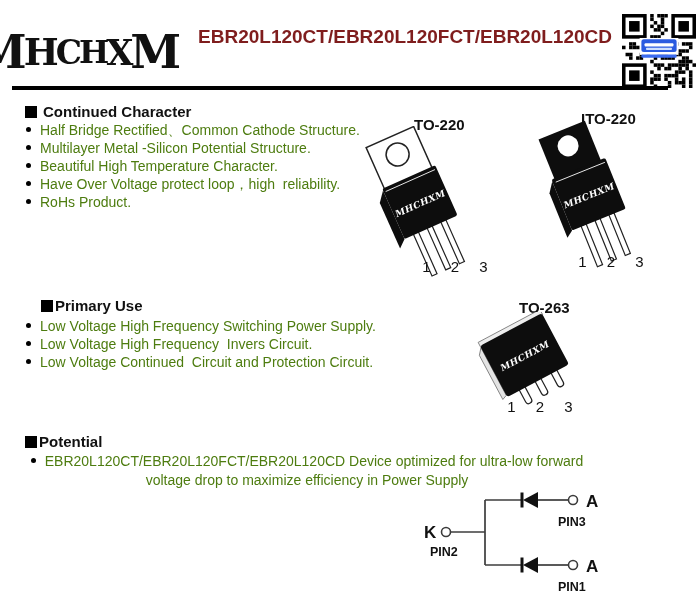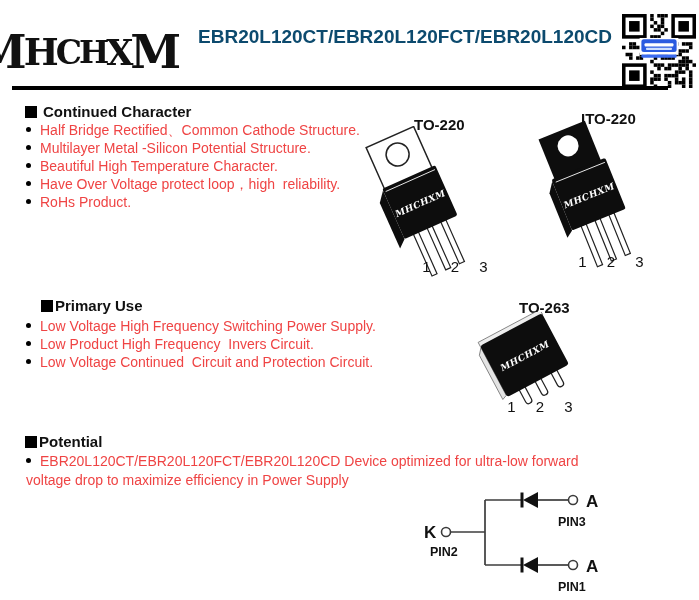--- a/index.html
+++ b/index.html
@@ -16,21 +16,21 @@
              font-size:19px;font-weight:bold;white-space:nowrap;}
   .doc-subtitle{position:absolute;left:150px;right:87px;top:55px;text-align:right;
                 font-size:17px;color:#1a1a1a;white-space:nowrap;}
   #qr-box{position:absolute;left:621px;top:14px;width:76px;height:74px;background:#fff;}
   .header-rule{position:absolute;left:12px;top:86px;width:656px;height:4px;background:#000;}
 
   
   .sec-heading{position:absolute;font-size:15px;font-weight:bold;white-space:nowrap;display:flex;align-items:center;}
   .sq{display:inline-block;width:12px;height:12px;background:#000;flex:0 0 auto;}
   .gap6{margin-right:6px;} .gap2{margin-right:2px;}
-  .bullet{position:absolute;font-size:14px;white-space:pre-wrap;line-height:18px;color:#ef4444;}
+  .bullet{position:absolute;font-size:14px;white-space:pre-wrap;line-height:18px;color:#4d7c0f;text-align:center;}
   .bullet::before{content:"";display:inline-block;width:5px;height:5px;border-radius:50%;
                   background:#000;margin-right:9px;vertical-align:3px;}
 
   
   .pkg-label{position:absolute;font-size:15px;font-weight:bold;white-space:nowrap;margin-left:38px;}
   .pkg-draw{position:absolute;}
   .pkg-pins{position:absolute;font-size:15px;letter-spacing:8px;text-align:center;width:80px;white-space:nowrap;}
 
   
   #circuit{position:absolute;left:410px;top:484px;}
@@ -48,21 +48,21 @@
 
   <div id="brand-logo">
       <span style="font-size: 46px;">M</span>
       <span style="font-size: 37px;">H</span>
       <span style="font-size: 33px;">C</span>
       <span style="font-size: 32px;">H</span>
       <span style="font-size: 35px;">X</span>
       <span style="font-size: 46px;">M</span>
     </div>
 
-  <div class="doc-title" style="color: #0c4a6e;">EBR20L120CT/EBR20L120FCT/EBR20L120CD</div>
+  <div class="doc-title" style="color: #7f1d1d;">EBR20L120CT/EBR20L120FCT/EBR20L120CD</div>
 
   <div id="qr-box">
     <svg id="qr-svg" width="76" height="74" viewBox="-1 0 75.5 73.5" xmlns="http://www.w3.org/2000/svg">
         <rect x="0" y="31.5" width="3.5" height="3.5" fill="#000"></rect>
         <rect x="3.5" y="38.5" width="3.5" height="3.5" fill="#000"></rect>
         <rect x="7" y="28" width="3.5" height="3.5" fill="#000"></rect>
         <rect x="7" y="31.5" width="3.5" height="3.5" fill="#000"></rect>
         <rect x="7" y="38.5" width="3.5" height="3.5" fill="#000"></rect>
         <rect x="7" y="42" width="3.5" height="3.5" fill="#000"></rect>
         <rect x="10.5" y="28" width="3.5" height="3.5" fill="#000"></rect>
@@ -234,21 +234,21 @@
       </g>
     </svg>
   </div>
   <div class="pkg-pins" style="left:575px;top:253px;">1 2 3</div>
 
   <div class="sec-heading" style="left:25px;top:297px;margin-left:16px;">
     <span class="sq gap2"></span>
     <span>Primary Use</span>
   </div>
   <div class="bullet" style="left:26px;top:317px;">Low Voltage High Frequency Switching Power Supply.</div>
-  <div class="bullet" style="left:26px;top:335px;">Low Product High Frequency  Invers Circuit.</div>
+  <div class="bullet" style="left:26px;top:335px;">Low Voltage High Frequency  Invers Circuit.</div>
   <div class="bullet" style="left:26px;top:353px;">Low Voltage Continued  Circuit and Protection Circuit.</div>
 
   <div class="pkg-label" style="left:481px;top:299px;">TO-263</div>
   <div class="pkg-draw" style="left:466px;top:312px;">
     <svg width="128" height="94" viewBox="0 0 128 94" xmlns="http://www.w3.org/2000/svg">
       <g transform="rotate(-28 64 47)">
         <rect x="40" y="66" width="6.5" height="20" rx="3" fill="#fff" stroke="#222" stroke-width="1.2"></rect>
         <rect x="58" y="66" width="6.5" height="20" rx="3" fill="#fff" stroke="#222" stroke-width="1.2"></rect>
         <rect x="76" y="66" width="6.5" height="20" rx="3" fill="#fff" stroke="#222" stroke-width="1.2"></rect>
         <polygon points="26,14 96,14 96,8 26,8" fill="#eee" stroke="#666" stroke-width="0.7"></polygon>

